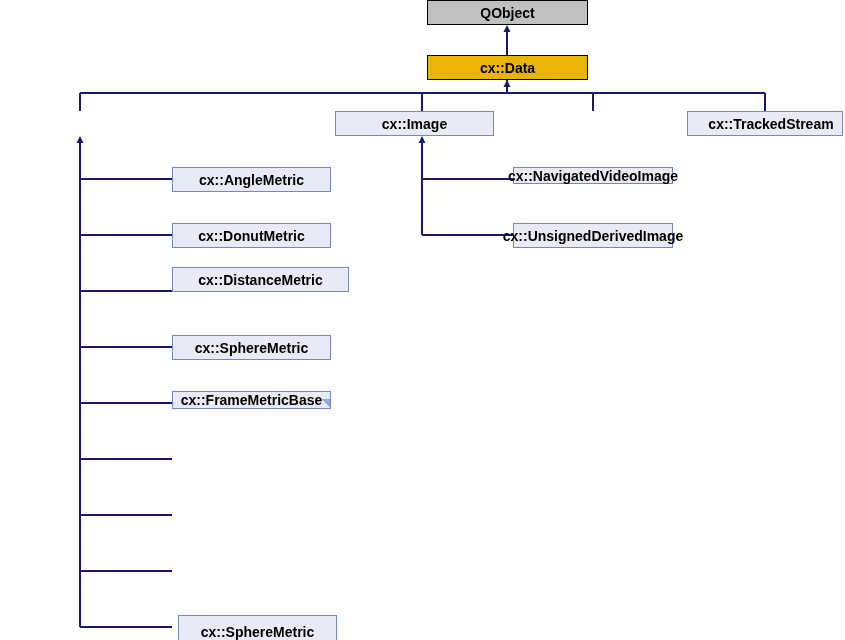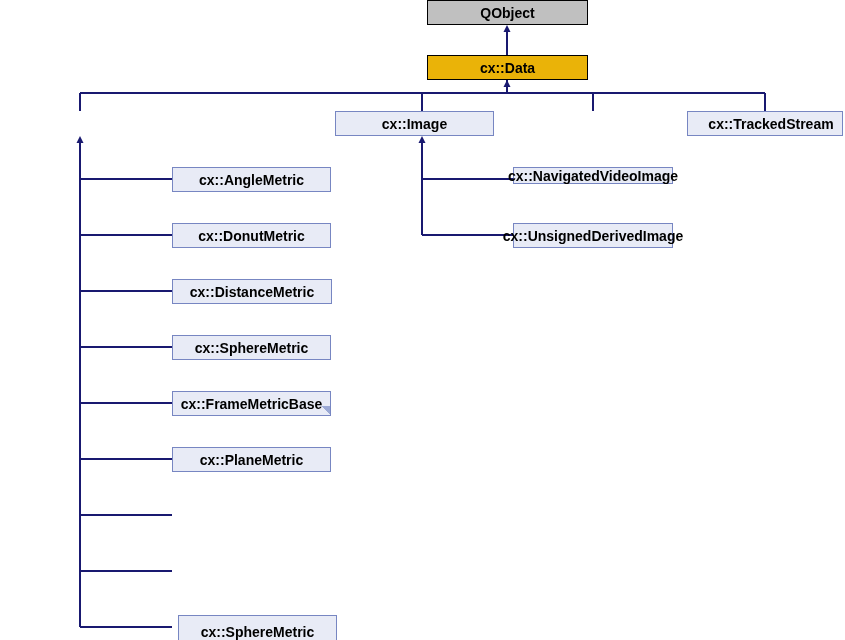--- a/index.html
+++ b/index.html
@@ -151,32 +151,29 @@
     </div>
     <div class="node cls" style="left: 687px; top: 111px; width: 156px; height: 25px; padding-left: 12px;">
       <span class="node-label">cx::TrackedStream</span>
     </div>
     <div class="node cls" style="left: 172px; top: 167px; width: 159px; height: 25px;">
       <span class="node-label">cx::AngleMetric</span>
     </div>
     <div class="node cls" style="left: 172px; top: 223px; width: 159px; height: 25px;">
       <span class="node-label">cx::DonutMetric</span>
     </div>
-    <div class="node cls" style="left: 172px; top: 279px; width: 160px; height: 25px; text-align: right;">
+    <div class="node cls" style="left: 172px; top: 267px; width: 177px; height: 25px; text-align: right;">
       <span class="node-label">cx::DistanceMetric</span>
     </div>
     <div class="node cls" style="left: 172px; top: 335px; width: 159px; height: 25px;">
       <span class="node-label">cx::SphereMetric</span>
     </div>
-    <div class="node cls" style="left: 172px; top: 391px; width: 159px; height: 25px;">
+    <div class="node cls" style="left: 172px; top: 391px; width: 159px; height: 18px;">
       <span class="node-label">cx::FrameMetricBase</span>
       <span class="fold"></span>
-    </div>
-    <div class="node cls" style="left: 172px; top: 447px; width: 159px; height: 25px;">
-      <span class="node-label">cx::PlaneMetric</span>
     </div>
     <div class="node cls" style="left: 164px; top: 615px; width: 159px; height: 33px; margin-left: 14px;">
       <span class="node-label">cx::SphereMetric</span>
     </div>
     <div class="node cls" style="left: 513px; top: 167px; width: 160px; height: 17px;">
       <span class="node-label">cx::NavigatedVideoImage</span>
     </div>
     <div class="node cls" style="left: 513px; top: 223px; width: 160px; height: 25px;">
       <span class="node-label">cx::UnsignedDerivedImage</span>
     </div>

